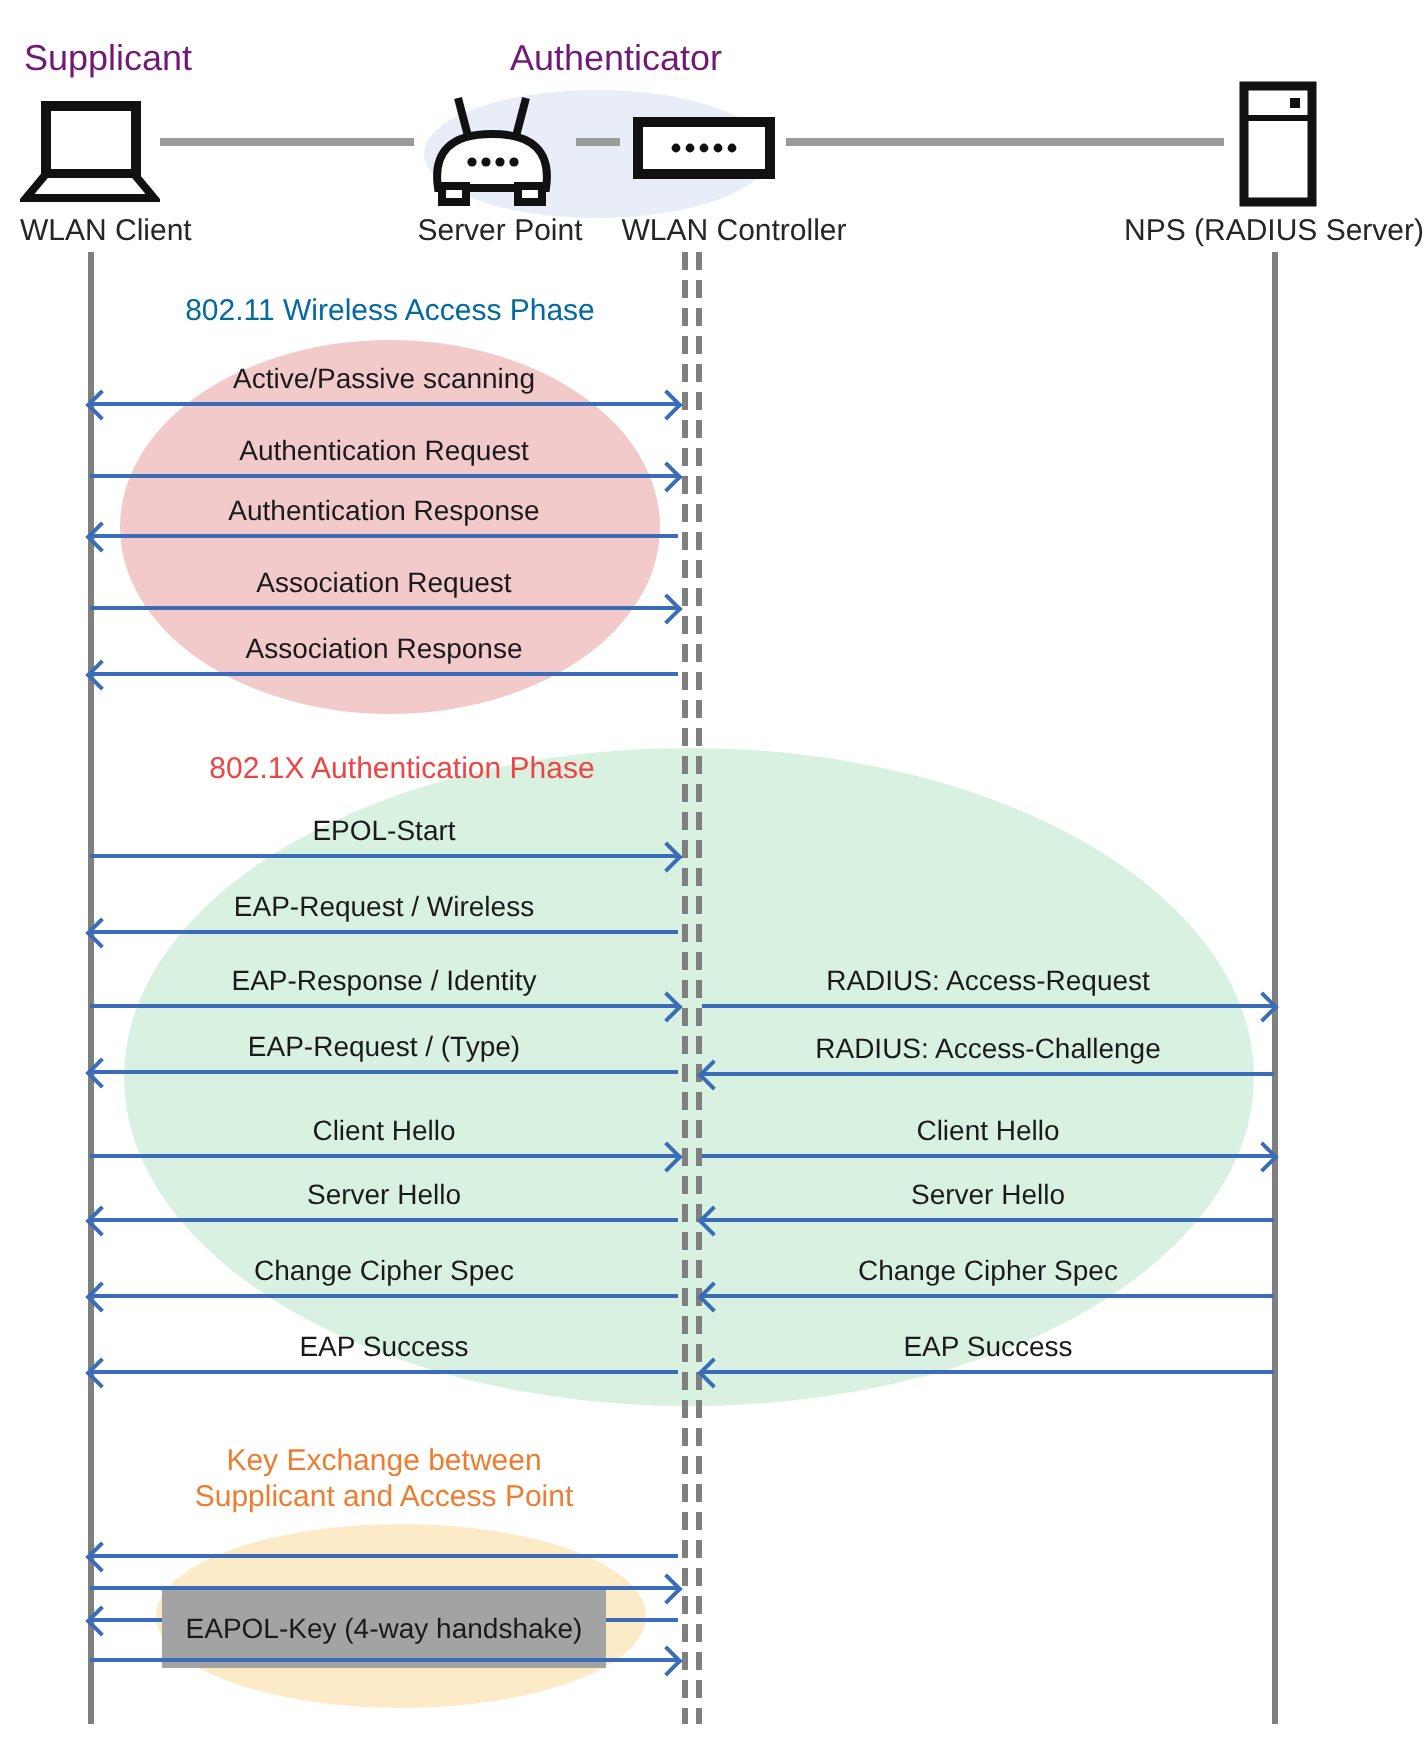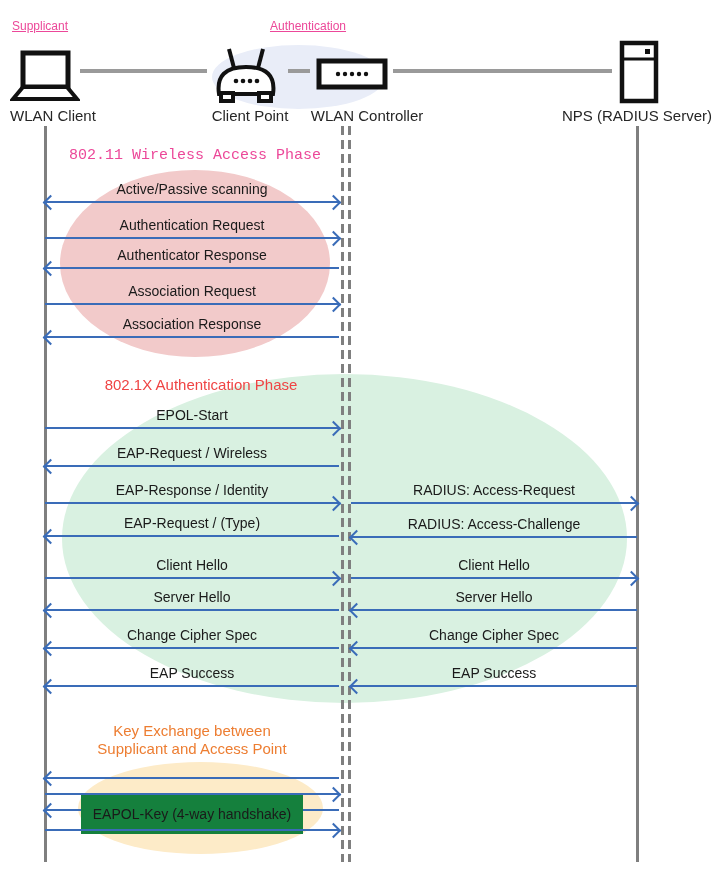--- a/index.html
+++ b/index.html
@@ -1,21 +1,21 @@
 <!DOCTYPE html>
 <html><head>
 <meta charset="utf-8">
 <style>
   html,body{margin:0;padding:0;background:#ffffff;}
   .canvas{
     position:relative;width:713px;height:875px;background:#fff;overflow:hidden;
     font-family:"Liberation Sans", sans-serif;color:#1a1a1a;
   }
   .abs{position:absolute;}
-  .role-label{font-size:12px;color:#ec4899;text-decoration:underline;}
+  .role-label{font-size:18px;color:#701a75;}
   .dev-label{font-size:15px;color:#262626;}
   .center{text-align:center;}
   .right{text-align:right;}
 
   
   .hline{height:4px;background:#9a9a9a;}
 
   
   .ellipse{border-radius:50%;z-index:1;}
 
@@ -31,31 +31,31 @@
 
   
   #messages .msg{position:absolute;height:14px;z-index:3;}
   #messages .msg-line{position:absolute;left:0;right:0;top:6px;height:2px;}
   #messages .chev{position:absolute;width:9px;height:9px;top:2px;}
   #messages .chev.r{right:0;border-top:2.5px solid;border-right:2.5px solid;transform:rotate(45deg);}
   #messages .chev.l{left:0;border-left:2.5px solid;border-bottom:2.5px solid;transform:rotate(45deg);}
   #messages .msg-label{
     position:absolute;z-index:3;font-size:14px;color:#1a1a1a;text-align:center;height:16px;line-height:16px;
   }
-  #messages .msg-label span.bg{background:#15803d;padding:12px 12px;line-height:15px;display:inline-block;}
+  #messages .msg-label span.bg{background:#a3a3a3;padding:12px 12px;line-height:15px;display:inline-block;}
 
   svg{display:block;}
 </style>
 </head>
 <body>
 
 <div class="canvas">
 
   <div class="abs role-label" style="left:12px;top:19px;">Supplicant</div>
-  <div class="abs role-label center" style="left:238px;top:19px;width:140px;">Authentication</div>
+  <div class="abs role-label center" style="left:238px;top:19px;width:140px;">Authenticator</div>
 
   <div class="abs ellipse" style="left: 212px; top: 45px; width: 173px; height: 64px; background: rgb(233, 237, 248);"></div>
 
   <div class="abs hline" style="left: 80px; top: 69px; width: 127px; z-index: 1; background: rgb(154, 154, 154);"></div>
   <div class="abs hline" style="left: 288px; top: 69px; width: 22px; z-index: 2; background: rgb(154, 154, 154);"></div>
   <div class="abs hline" style="left: 393px; top: 69px; width: 219px; z-index: 1; background: rgb(154, 154, 154);"></div>
 
   <div class="abs" style="left:10px;top:50px;z-index:2;">
     <svg width="70" height="52" viewBox="0 0 70 52">
       <rect x="13" y="3" width="45" height="34" fill="#ffffff" stroke="#111" stroke-width="5"></rect>
@@ -87,55 +87,55 @@
   </div>
   <div class="abs" style="left:618px;top:40px;z-index:2;">
     <svg width="42" height="64" viewBox="0 0 42 64">
       <rect x="4" y="3" width="34" height="58" fill="#ffffff" stroke="#111" stroke-width="4.5"></rect>
       <line x1="4" y1="19" x2="38" y2="19" stroke="#111" stroke-width="3"></line>
       <rect x="27" y="9" width="5" height="5" fill="#111"></rect>
     </svg>
   </div>
 
   <div class="abs dev-label" style="left:10px;top:107px;">WLAN Client</div>
-  <div class="abs dev-label center" style="left:190px;top:107px;width:120px;">Client Point</div>
+  <div class="abs dev-label center" style="left:190px;top:107px;width:120px;">Server Point</div>
   <div class="abs dev-label center" style="left:297px;top:107px;width:140px;text-align:center;">WLAN Controller</div>
   <div class="abs dev-label center" style="left:557px;top:107px;width:160px;">NPS (RADIUS Server)</div>
 
   <div class="abs ellipse" style="left: 60px; top: 170px; width: 270px; height: 187px; background: rgb(242, 202, 202);"></div>
   <div class="abs ellipse" style="left: 62px; top: 374px; width: 565px; height: 329px; background: rgb(217, 241, 225);"></div>
   <div class="abs ellipse" style="left: 78px; top: 762px; width: 245px; height: 92px; background: rgb(253, 235, 200);"></div>
 
   <div class="abs lifeline" style="left:44px;top:126px;height:736px;"></div>
   <div class="abs lifeline-dashed" style="left:341px;top:126px;height:736px;"></div>
   <div class="abs lifeline-dashed" style="left:347.5px;top:126px;height:736px;"></div>
   <div class="abs lifeline" style="left:636px;top:126px;height:736px;"></div>
 
-  <div class="abs phase-title center" style="left: 45px; top: 147px; width: 300px; color: #ec4899; font-family: Liberation Mono, monospace;">802.11 Wireless Access Phase</div>
+  <div class="abs phase-title center" style="left: 45px; top: 147px; width: 300px; color: #0369a1;">802.11 Wireless Access Phase</div>
   <div class="abs phase-title center" style="left: 48px; top: 376px; width: 306px; color: #ef4444;">802.1X Authentication Phase</div>
   <div class="abs phase-title center" style="left: 45px; top: 722px; width: 294px; color: rgb(237, 125, 49);">Key Exchange between
 Supplicant and Access Point</div>
 
   <div id="messages">
       <div class="msg" style="left: 45px; top: 195px; width: 294px;">
         <div class="msg-line" style="background: rgb(58, 108, 184);"></div>
         <div class="chev r" style="border-color: rgb(58, 108, 184);"></div>
         <div class="chev l" style="border-color: rgb(58, 108, 184);"></div>
       </div>
       <div class="msg-label" style="left: 45px; width: 294px; top: 181px;">Active/Passive scanning</div>
       <div class="msg" style="left: 45px; top: 231px; width: 294px;">
         <div class="msg-line" style="background: rgb(58, 108, 184);"></div>
         <div class="chev r" style="border-color: rgb(58, 108, 184);"></div>
       </div>
       <div class="msg-label" style="left: 45px; width: 294px; top: 217px;">Authentication Request</div>
       <div class="msg" style="left: 45px; top: 261px; width: 294px;">
         <div class="msg-line" style="background: rgb(58, 108, 184);"></div>
         <div class="chev l" style="border-color: rgb(58, 108, 184);"></div>
       </div>
-      <div class="msg-label" style="left: 45px; width: 294px; top: 247px;">Authenticator Response</div>
+      <div class="msg-label" style="left: 45px; width: 294px; top: 247px;">Authentication Response</div>
       <div class="msg" style="left: 45px; top: 297px; width: 294px;">
         <div class="msg-line" style="background: rgb(58, 108, 184);"></div>
         <div class="chev r" style="border-color: rgb(58, 108, 184);"></div>
       </div>
       <div class="msg-label" style="left: 45px; width: 294px; top: 283px;">Association Request</div>
       <div class="msg" style="left: 45px; top: 330px; width: 294px;">
         <div class="msg-line" style="background: rgb(58, 108, 184);"></div>
         <div class="chev l" style="border-color: rgb(58, 108, 184);"></div>
       </div>
       <div class="msg-label" style="left: 45px; width: 294px; top: 316px;">Association Response</div>

